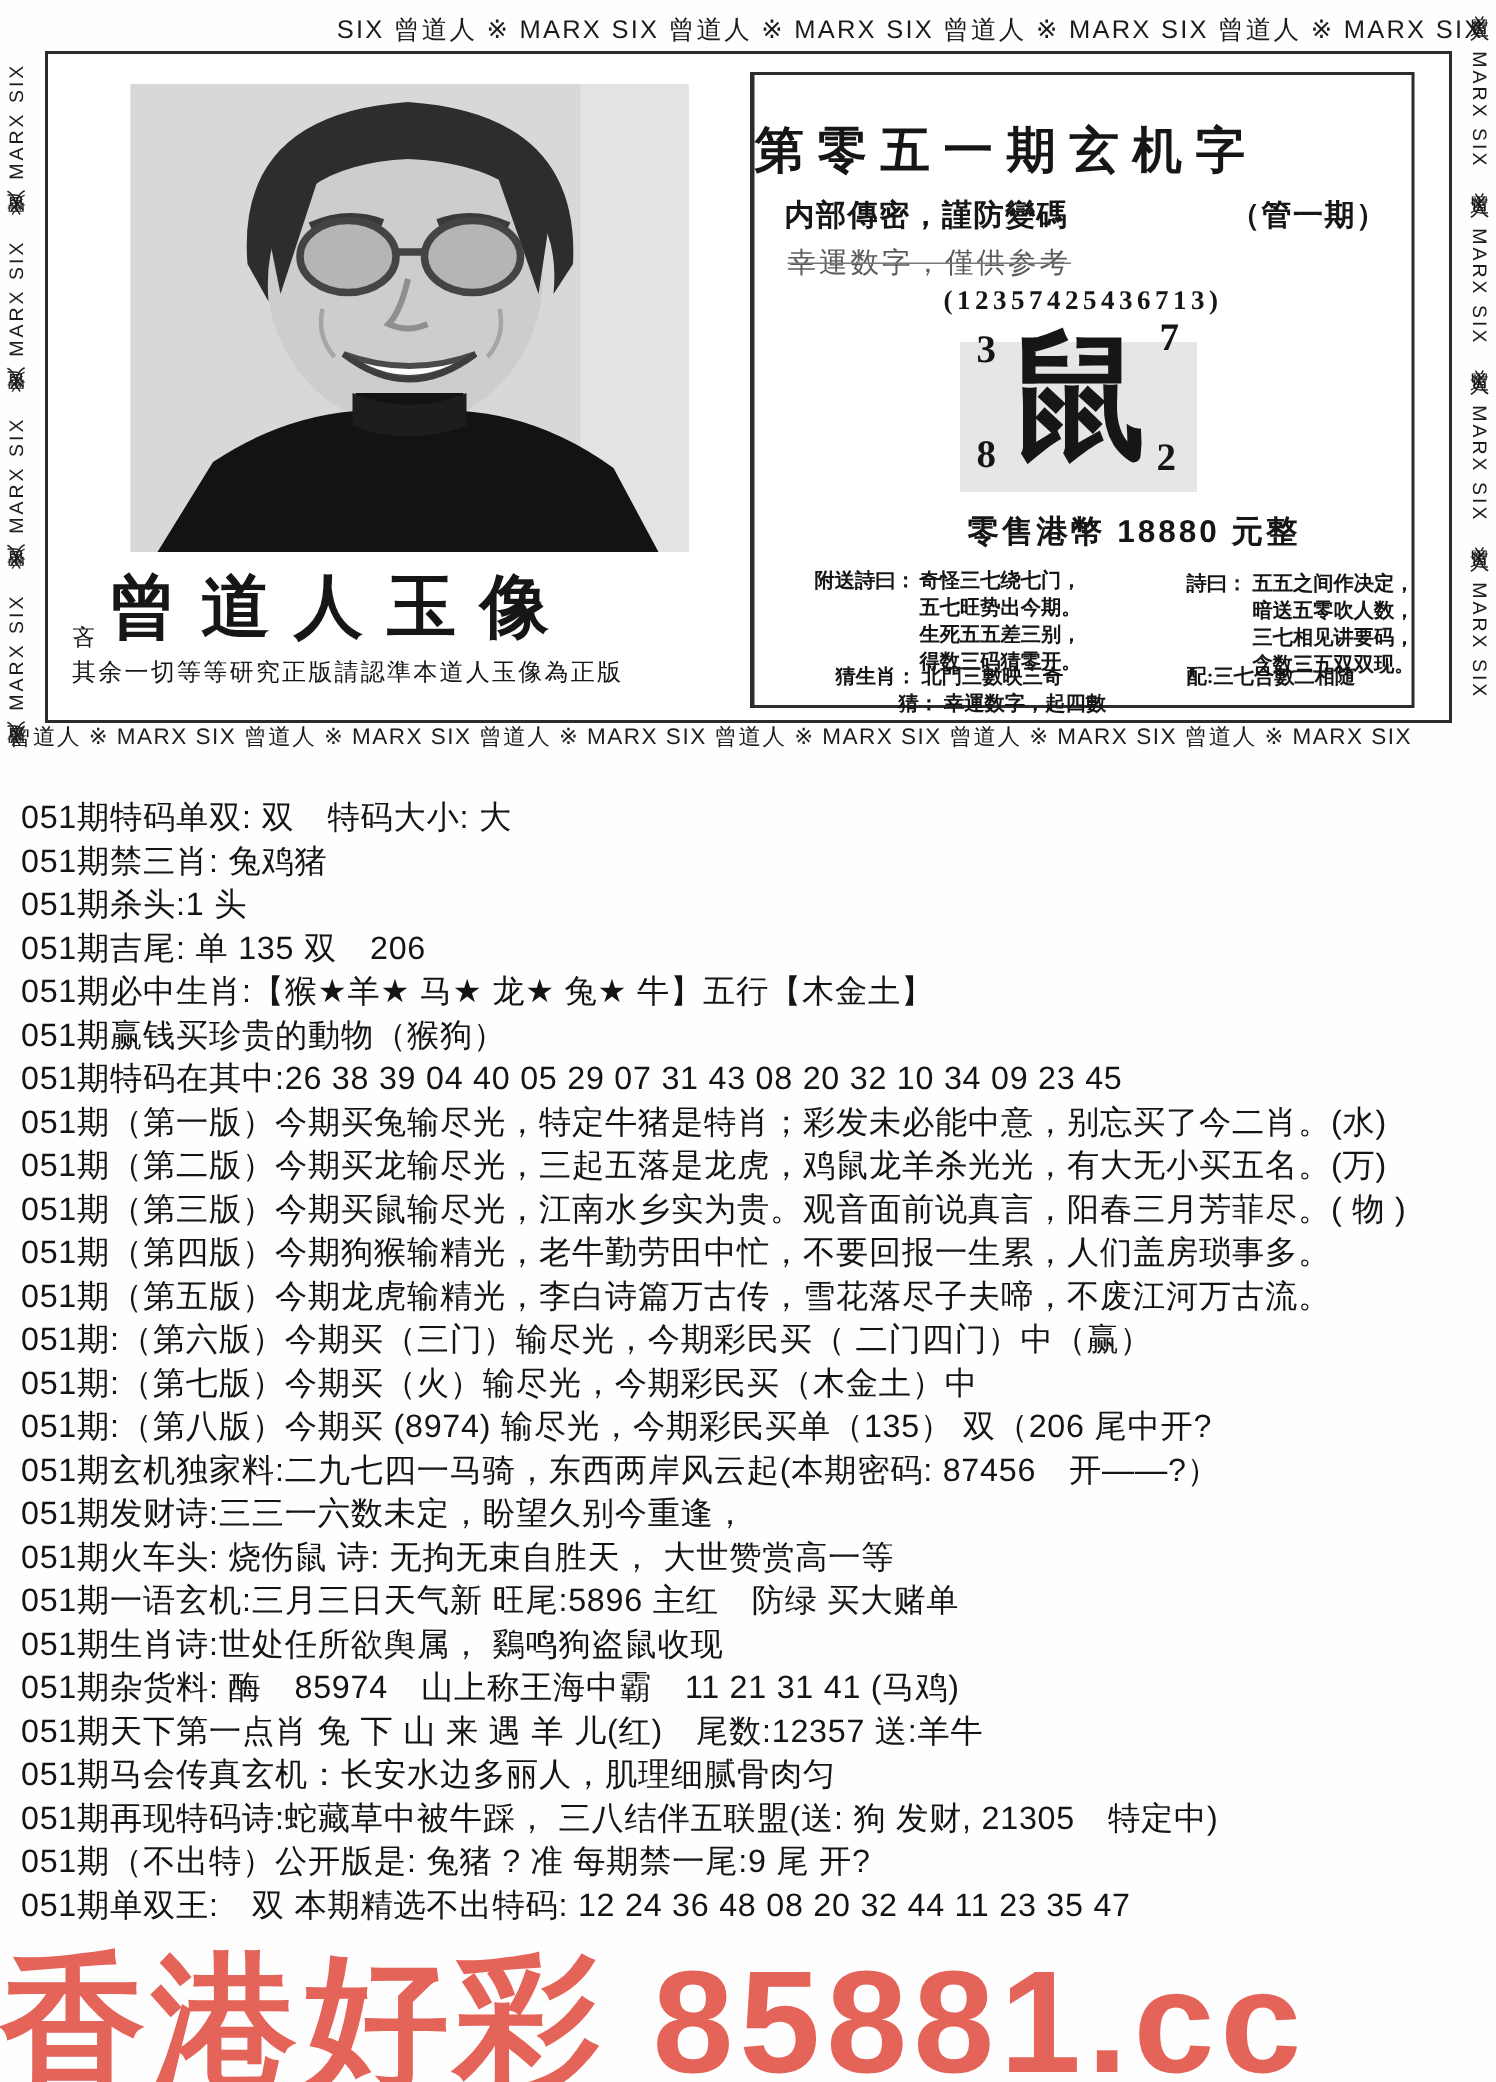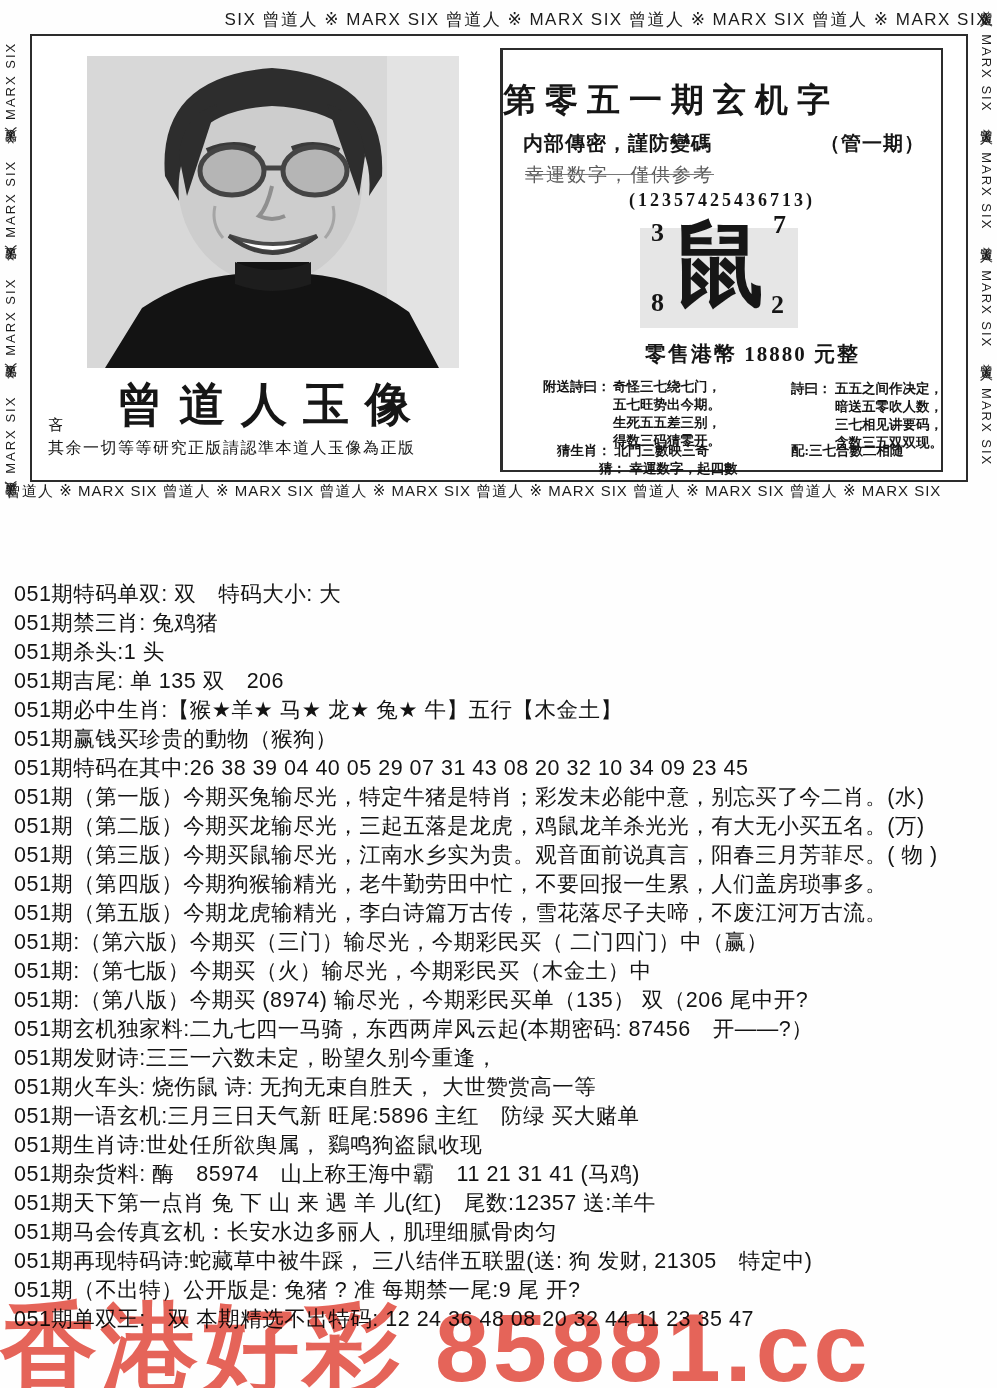--- a/index.html
+++ b/index.html
@@ -13,21 +13,21 @@
                 letter-spacing:1px;white-space:nowrap;overflow:hidden;color:#1c1c1c;}
   .side-text{position:absolute;top:0;height:508px;writing-mode:vertical-rl;
              font-size:13px;letter-spacing:2px;white-space:nowrap;overflow:hidden;color:#1c1c1c;}
   .side-left{left:2px;transform:rotate(180deg);}
   .side-right{right:2px;}
   
   .main-box{position:absolute;top:34px;left:30px;width:934px;height:444px;
             border:2px solid #2c2c2c;background:#fff;}
   
   .photo{position:absolute;left:55px;top:20px;width:372px;height:312px;background:#d9d9d9;overflow:hidden;}
-  .photo-caption{position:absolute;left:40px;top:338px;width:400px;text-align:center;
+  .photo-caption{position:absolute;left:40px;top:338px;width:400px;
                  font-family:"Liberation Serif","DejaVu Serif",serif;font-weight:bold;
                  font-size:46px;letter-spacing:16px;white-space:nowrap;}
   .note-mark{position:absolute;left:16px;top:380px;font-size:15px;}
   .note{position:absolute;left:16px;top:402px;font-size:16px;letter-spacing:1.5px;white-space:nowrap;}
   
   .panel{position:absolute;left:468px;top:12px;width:438px;height:420px;
          border:2px solid #2c2c2c;border-left-width:3px;background:#fff;}
   .panel-title{position:absolute;top:28px;left:0;width:100%;text-align:left;
                font-family:"Liberation Serif","DejaVu Serif",serif;font-weight:bold;
                font-size:33px;letter-spacing:9px;white-space:nowrap;}
@@ -39,36 +39,36 @@
   .panel-code{position:absolute;top:140px;left:0;width:100%;text-align:center;
               font-family:"Liberation Serif","DejaVu Serif",serif;font-weight:bold;
               font-size:18px;letter-spacing:3px;}
   .zodiac-bg{position:absolute;left:137px;top:178px;width:158px;height:100px;background:#e6e6e6;}
   .zodiac-char{position:absolute;left:137px;top:160px;width:158px;text-align:center;
                font-family:"Liberation Serif","DejaVu Serif",serif;font-weight:bold;font-size:92px;line-height:110px;}
   .corner-num{position:absolute;font-family:"Liberation Serif","DejaVu Serif",serif;
               font-weight:bold;font-size:26px;}
   .num-tl{left:148px;top:168px;} .num-tr{left:270px;top:160px;}
   .num-bl{left:148px;top:238px;} .num-br{left:268px;top:240px;}
-  .panel-price{position:absolute;top:290px;left:142px;font-family:Liberation Serif, serif;
+  .panel-price{position:absolute;top:290px;left:142px;font-family:Liberation Sans, sans-serif;
                font-weight:bold;font-size:21px;letter-spacing:2px;white-space:nowrap;}
   .poems{position:absolute;top:326px;left:0;width:100%;font-family:"Liberation Serif","DejaVu Serif",serif;
          font-weight:bold;font-size:13.5px;line-height:18px;}
   .poem-label-l{position:absolute;left:40px;top:2px;}
   .poem-col-l{position:absolute;left:110px;top:2px;}
   .poem-label-r{position:absolute;left:288px;top:4px;}
   .poem-col-r{position:absolute;left:332px;top:4px;}
   .poem-col div{white-space:nowrap;}
   .guess-row{position:absolute;top:66px;left:0;width:100%;white-space:nowrap;}
   .guess-zodiac{position:absolute;left:54px;text-align:right;}
   .guess-match{position:absolute;left:288px;}
   .guess-last{position:absolute;top:84px;left:96px;white-space:nowrap;}
   
   .body-lines{position:absolute;top:530px;left:14px;width:978px;height:852px;
-              display:flex;flex-direction:column;justify-content:center;}
+              display:flex;flex-direction:column;justify-content:flex-start;}
   .pline{font-size:21.5px;letter-spacing:0.5px;white-space:nowrap;color:#141414;}
   
   .watermark{position:absolute;top:1284px;left:0px;font-size:97px;font-weight:bold;
              white-space:nowrap;letter-spacing:4px;mix-blend-mode:multiply;opacity:0.85;
              font-family:"Liberation Sans","DejaVu Sans",sans-serif;}
 </style>
 </head>
 <body>
 
 <div class="page">

